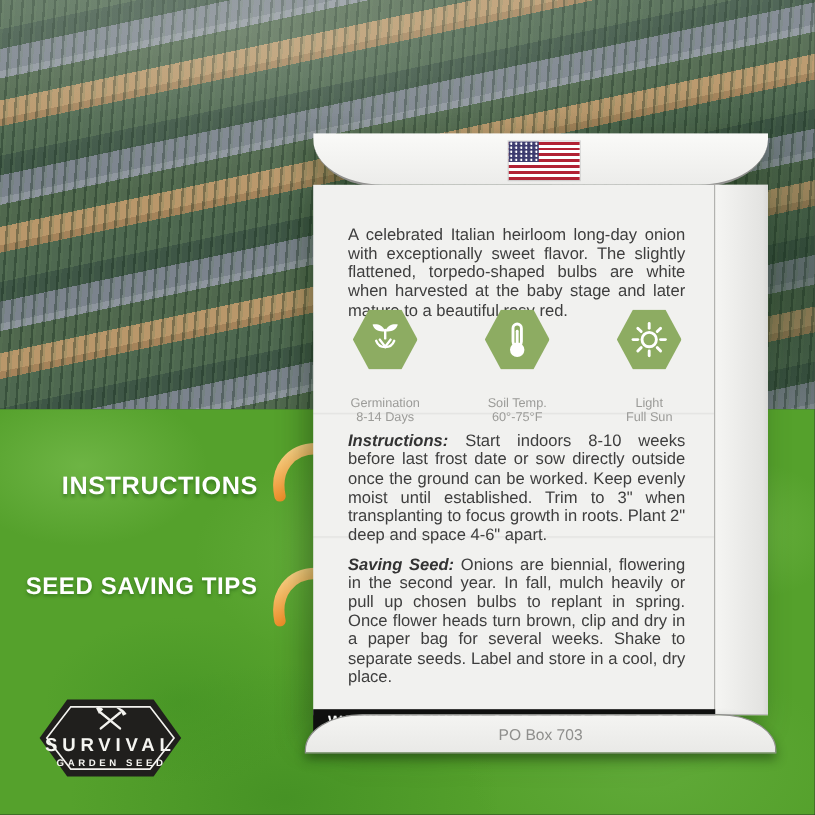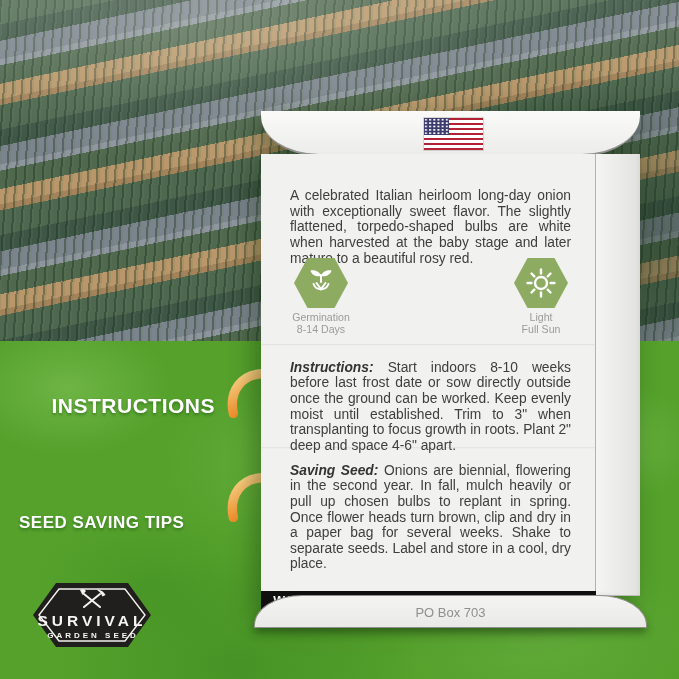--- a/index.html
+++ b/index.html
@@ -80,21 +80,21 @@
   .crease{position:absolute;left:0;width:334px;height:2px;
     background:linear-gradient(180deg,rgba(0,0,0,.07),rgba(0,0,0,0));}
   .desc{
     position:absolute;left:29px;top:20px;width:281px;
     font-size:13.8px;line-height:15.8px;color:#3e3e3e;text-align:justify;
   }
   .stats{
     position:absolute;left:24px;top:104px;width:292px;
     display:flex;justify-content:space-between;
   }
-  .stat{width:72px;display:flex;flex-direction:column;align-items:center;}
+  .stat{width:72px;display:flex;flex-direction:column;align-items:center;gap:19px;}
   .hex{
     width:54px;height:50px;background:#8dac62;
     clip-path:polygon(25% 0%,75% 0%,100% 50%,75% 100%,25% 100%,0% 50%);
     display:flex;align-items:center;justify-content:center;
   }
   .stat .lbl{
     margin-top:3px;font-size:10.6px;line-height:12px;color:#9b9b98;text-align:center;
     white-space:nowrap;
   }
   .para{
@@ -125,21 +125,21 @@
   .addr{
     position:absolute;left:0;top:9px;width:100%;text-align:center;
     font-size:13px;line-height:15.5px;color:#8f8f8d;
   }
   
   .callout{
     position:absolute;color:#fff;font-weight:bold;text-align:right;
     letter-spacing:.5px;text-shadow:0 2px 3px rgba(10,60,10,.4);
   }
   .callout.growing{left:19px;top:373px;width:196px;font-size:21px;line-height:21.5px;}
-  .callout.seedtips{left:19px;top:512px;width:198px;font-size:17px;line-height:22px;white-space:nowrap;text-align:left;}
+  .callout.seedtips{left:19px;top:478px;width:198px;font-size:20px;line-height:22px;white-space:nowrap;text-align:center;}
   .arrow{position:absolute;width:68px;height:60px;}
   .arrow.a1{left:222px;top:358px;}
   .arrow.a2{left:222px;top:462px;}
   
   .badge{position:absolute;left:31px;top:579px;width:122px;height:72px;}
 </style>
 </head>
 <body>
 
 <div class="stage">
@@ -201,20 +201,33 @@
               <path d="M17 16 L17 9"></path>
               <path d="M17 10 C15 4.5 9.5 3.5 6.5 4.5 C7.5 9 12.5 11 17 10 Z" fill="#fff" stroke="none"></path>
               <path d="M17 10 C19 4.5 24.5 3.5 27.5 4.5 C26.5 9 21.5 11 17 10 Z" fill="#fff" stroke="none"></path>
               <path d="M9.5 18 A8 8 0 0 0 24.5 18"></path>
               <path d="M12.5 17 L17 23 L21.5 17"></path>
             </svg>
           </div>
           <div class="lbl">
             <span>Germination</span><br>
             <span>8-14 Days</span>
+          </div>
+        </div>
+        <div class="stat">
+          <div class="hex">
+            <svg width="34" height="34" viewBox="0 0 34 34" fill="none">
+              <rect x="13.5" y="4" width="7" height="18" rx="3.5" stroke="#fff" stroke-width="2.4"></rect>
+              <circle cx="17" cy="25.5" r="6" fill="#fff"></circle>
+              <line x1="17" y1="10" x2="17" y2="22" stroke="#fff" stroke-width="2.4" stroke-linecap="round"></line>
+            </svg>
+          </div>
+          <div class="lbl">
+            <span>Soil Temp.</span><br>
+            <span>60°-75°F</span>
           </div>
         </div>
         <div class="stat">
           <div class="hex">
             <svg width="34" height="34" viewBox="0 0 34 34" fill="none" stroke="#fff" stroke-width="2.4" stroke-linecap="round">
               <circle cx="17" cy="17" r="6"></circle>
               <line x1="17" y1="3.5" x2="17" y2="7.5"></line>
                 <line x1="17" y1="26.5" x2="17" y2="30.5"></line>
               <line x1="3.5" y1="17" x2="7.5" y2="17"></line>
                 <line x1="26.5" y1="17" x2="30.5" y2="17"></line>

